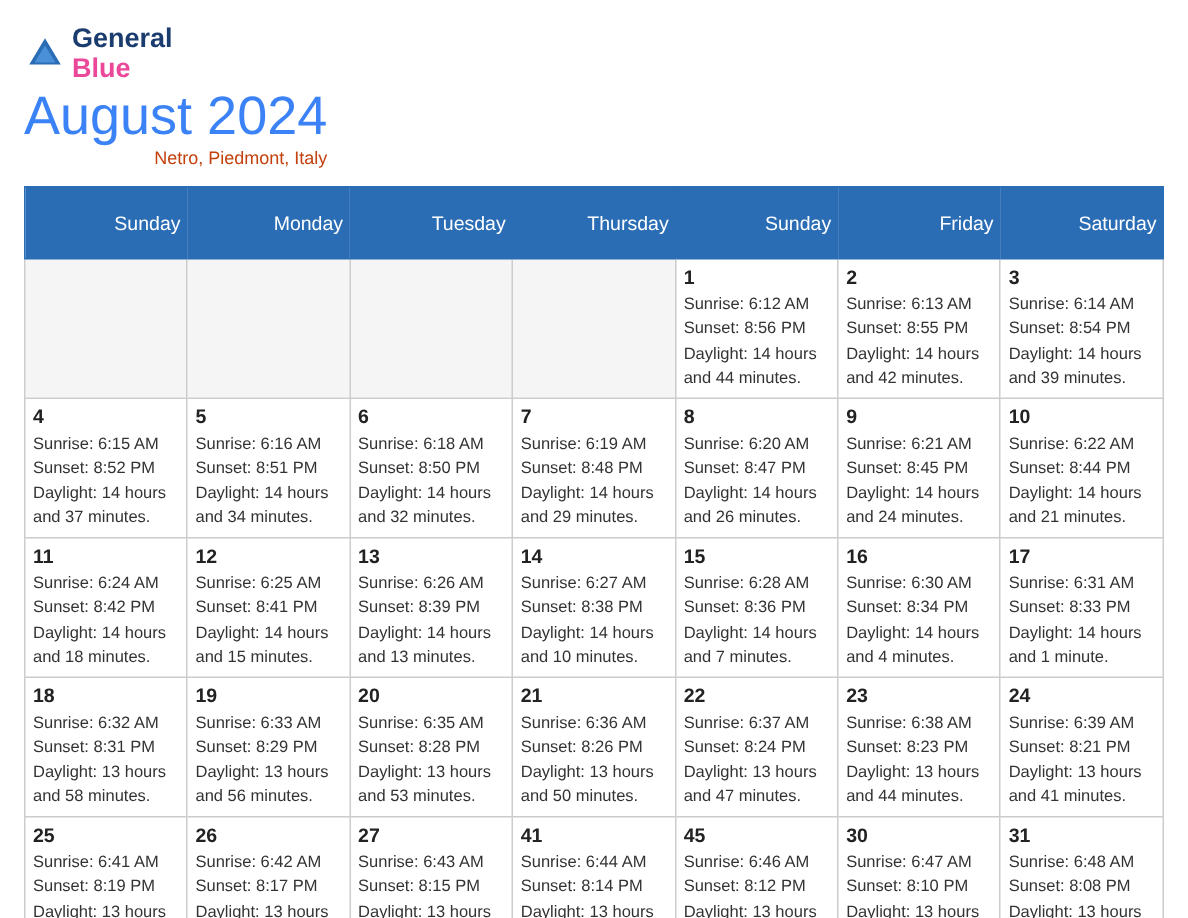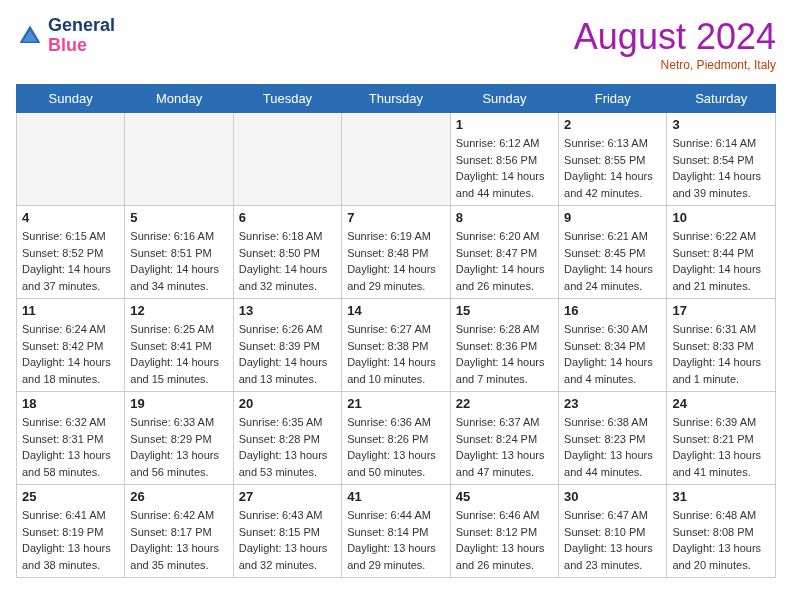--- a/index.html
+++ b/index.html
@@ -8,20 +8,21 @@
       background: #fff;
       width: 792px;
       min-height: 612px;
       padding: 16px;
     }
     .header-area {
       display: flex;
       justify-content: space-between;
       align-items: flex-start;
       margin-bottom: 12px;
+      flex-direction: column;
     }
     .logo {
       display: flex;
       align-items: center;
       gap: 4px;
     }
     .logo-text {
       font-size: 18px;
       font-weight: bold;
       color: #1a3c6e;
@@ -33,37 +34,37 @@
     .logo-icon {
       width: 28px;
       height: 28px;
     }
     .title-area {
       text-align: right;
     }
     .month-title {
       font-size: 36px;
       font-weight: normal;
-      color: #a21caf;
+      color: #3b82f6;
       text-align: center;
     }
     .location {
       font-size: 12px;
       color: #c2410c;
     }
     .calendar {
       width: 100%;
       border-collapse: collapse;
       font-size: 11px;
     }
     .calendar th {
       background: #2a6db5;
       color: #fff;
-      padding: 6px 4px;
-      text-align: center;
+      padding: 16px 4px;
+      text-align: right;
       font-size: 13px;
       font-weight: normal;
       border: 1px solid #2a6db5;
     }
     .calendar td {
       border: 1px solid #ccc;
       vertical-align: top;
       padding: 4px 5px;
       width: 110px;
       min-height: 80px;

